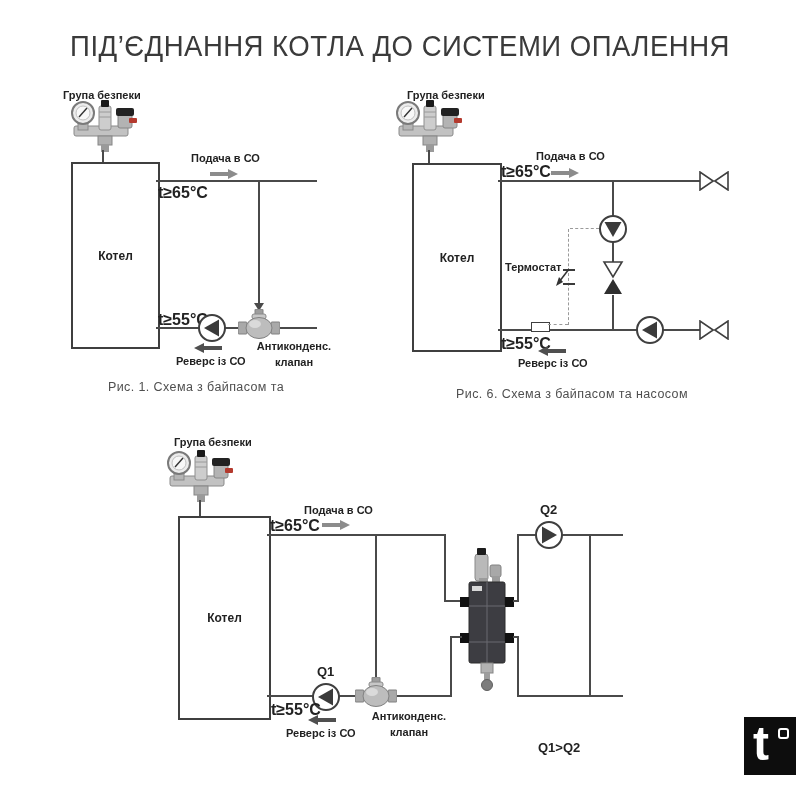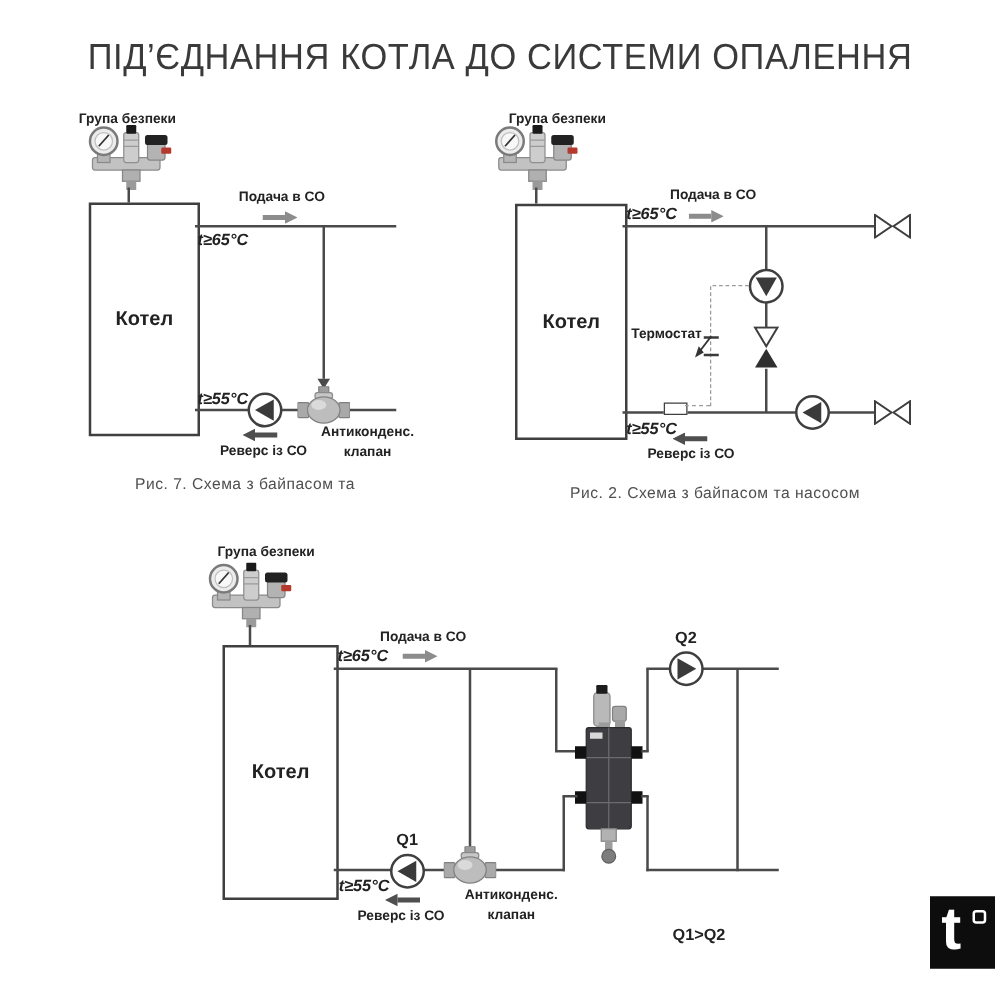--- a/index.html
+++ b/index.html
@@ -2,31 +2,31 @@
 <html><head>
 <meta charset="utf-8">
 <style>
   html,body{margin:0;padding:0;background:#ffffff;}
   #stage{position:relative;width:800px;height:800px;background:#ffffff;overflow:hidden;
          font-family:"Liberation Sans",sans-serif;color:#1e1e1e;}
   .title{position:absolute;left:0;top:30px;width:800px;text-align:center;
          font-size:29px;font-weight:300;letter-spacing:.5px;color:#3a3a3a;
          transform:scaleX(.95);transform-origin:center;white-space:nowrap;}
   .lbl{position:absolute;font-size:11px;font-weight:600;color:#222;white-space:nowrap;}
-  .temp{position:absolute;font-size:13px;font-weight:600;color:#222;white-space:nowrap;font-style:italic;}
+  .temp{position:absolute;font-size:16px;font-weight:600;color:#222;white-space:nowrap;}
   .qlbl{position:absolute;font-size:13px;font-weight:600;color:#222;white-space:nowrap;}
   .cap{position:absolute;font-size:12.5px;letter-spacing:.4px;color:#4f4f4f;
        text-align:center;line-height:1.55;}
   .hl{position:absolute;height:2px;background:#4a4a4a;}
   .vl{position:absolute;width:2px;background:#4a4a4a;}
   .dh{position:absolute;height:0;border-top:1.5px dashed #9a9a9a;}
   .dv{position:absolute;width:0;border-left:1.5px dashed #9a9a9a;}
   .boiler{position:absolute;border:2px solid #3f3f3f;background:#fff;
           display:flex;align-items:center;justify-content:center;}
-  .boiler span{font-size:16px;font-weight:600;color:#222;}
+  .boiler span{font-size:12px;font-weight:600;color:#222;}
   .svgabs{position:absolute;}
   .sensor{position:absolute;width:17px;height:8px;background:#fff;border:1.5px solid #3f3f3f;}
   .tick{position:absolute;width:12px;height:2px;background:#3a3a3a;}
   .down-arrowhead{position:absolute;width:0;height:0;border-left:5px solid transparent;
                   border-right:5px solid transparent;border-top:8px solid #4a4a4a;}
   .logo{position:absolute;left:744px;top:717px;width:52px;height:58px;background:#0d0d0d;}
   .logo .t{position:absolute;left:9px;top:-1px;color:#fff;font-size:48px;font-weight:700;
            font-family:"Liberation Sans",sans-serif;}
   .logo .deg{position:absolute;right:7px;top:11px;width:7px;height:7px;border:2.5px solid #fff;
              border-radius:3px;}
@@ -152,21 +152,21 @@
       <use href="#return-arrow"></use>
     </svg>
   <div class="lbl" style="left:176px;top:355px">Реверс із СО</div>
 
   <div class="capwrap" style="left:246px;top:340px;width:96px;text-align:center">
     <div class="lbl" style="position:static">Антиконденс.</div>
     <div class="lbl" style="position:static;margin-top:4px">клапан</div>
   </div>
 
   <div class="cap" style="left:76px;top:378px;width:240px">
-    <div>Рис. 7. Схема з байпасом та</div>
+    <div>Рис. 1. Схема з байпасом та</div>
   </div>
 
   <div class="lbl" style="left:407px;top:89px">Група безпеки</div>
   <svg class="svgabs" style="left:391px;top:100px" width="76" height="52">
       <use href="#sg-icon"></use>
     </svg>
   <div class="vl" style="left:428px;top:150px;height:13px"></div>
 
   <div class="boiler" style="left:412px;top:163px;width:86px;height:185px">
     <span>Котел</span>
@@ -211,21 +211,21 @@
       <use href="#thermo-arrow"></use>
     </svg>
   <div class="lbl" style="left:505px;top:261px">Термостат</div>
 
   <div class="temp" style="left:501px;top:335px">t≥55°C</div>
   <svg class="svgabs" style="left:538px;top:346px" width="28" height="10">
       <use href="#return-arrow"></use>
     </svg>
   <div class="lbl" style="left:518px;top:357px">Реверс із СО</div>
 
-  <div class="cap" style="left:422px;top:385px;width:300px">Рис. 2. Схема з байпасом та насосом</div>
+  <div class="cap" style="left:422px;top:385px;width:300px">Рис. 6. Схема з байпасом та насосом</div>
 
   <div class="lbl" style="left:174px;top:436px">Група безпеки</div>
   <svg class="svgabs" style="left:162px;top:450px" width="76" height="52">
       <use href="#sg-icon"></use>
     </svg>
   <div class="vl" style="left:199px;top:500px;height:16px"></div>
 
   <div class="boiler" style="left:178px;top:516px;width:89px;height:200px">
     <span>Котел</span>
   </div>

